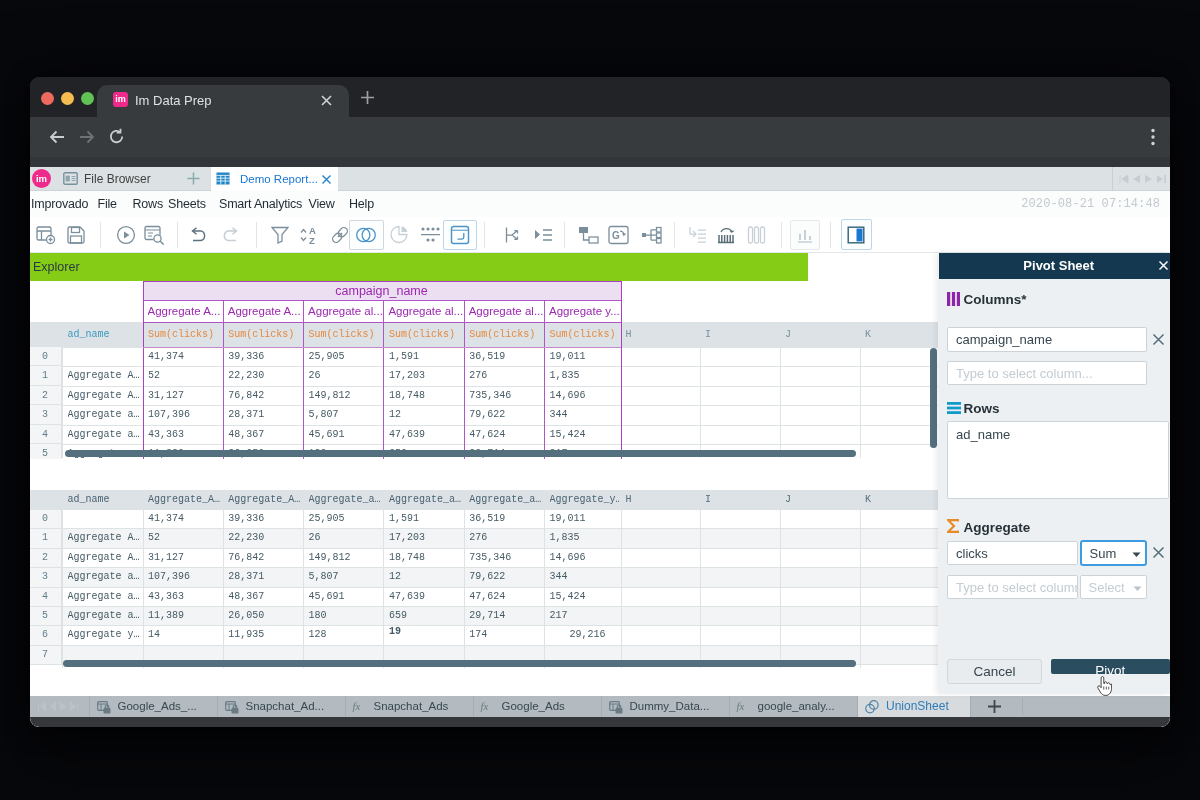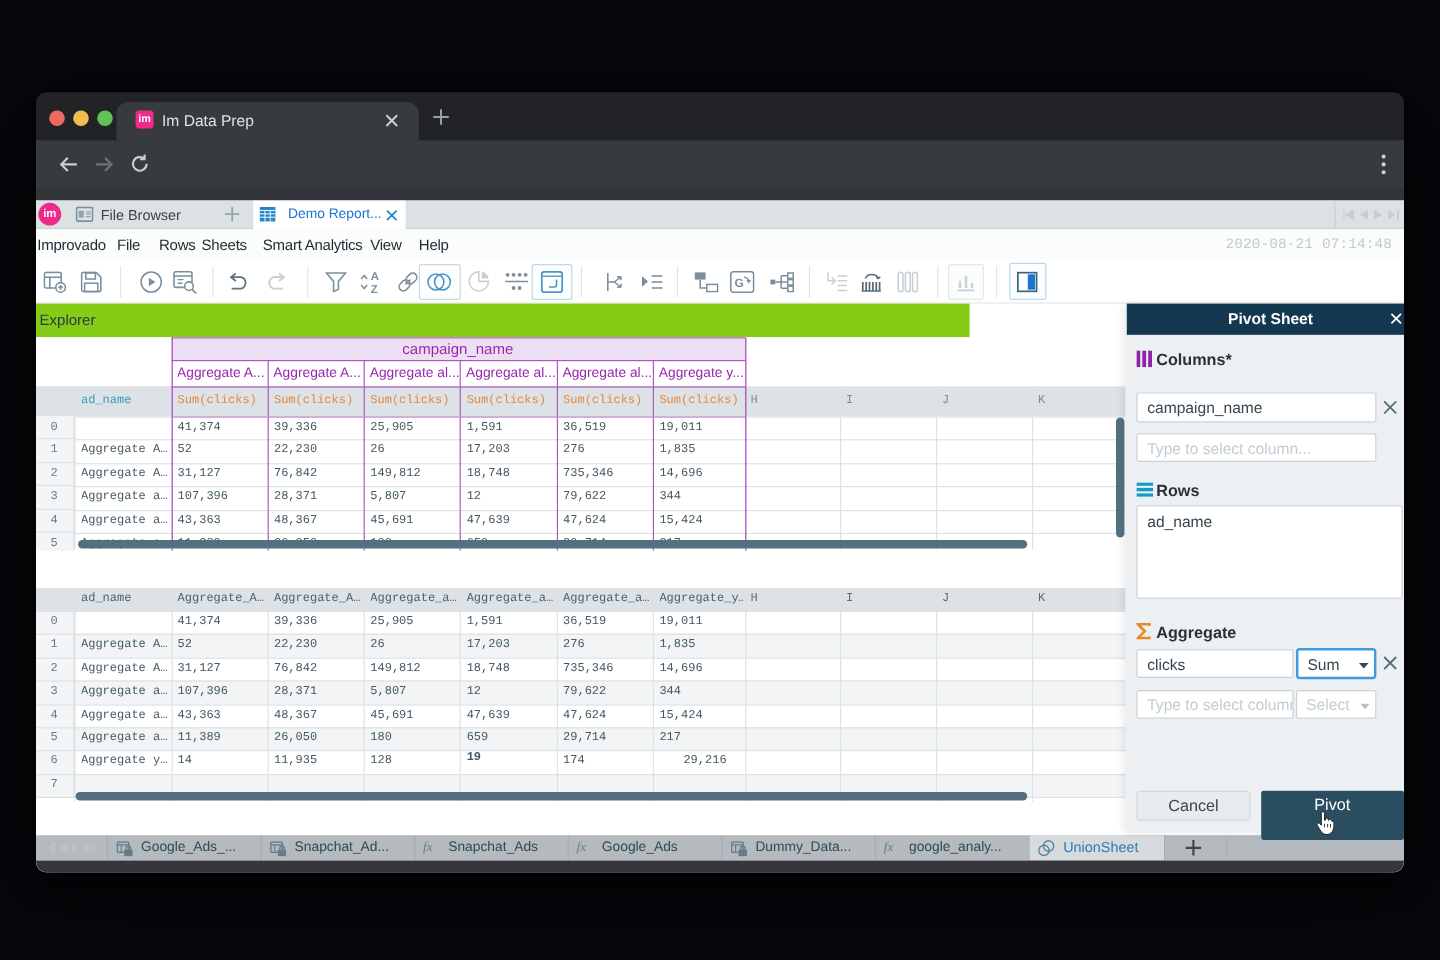--- a/index.html
+++ b/index.html
@@ -544,19 +544,19 @@
             <path d="M0.5 0.5 L4.5 5 L8.5 0.5 Z" fill="#37474f"></path>
           </svg></div>
 <svg class="abs" style="left:213px;top:293px;" width="13" height="13" viewBox="0 0 13 13">
           <path d="M1.5 1.5 L11.5 11.5 M11.5 1.5 L1.5 11.5" stroke="#546e7a" stroke-width="1.5"></path>
         </svg>
 <div class="pinput ph" style="left:8.5px;top:321.5px;width:131px;height:24.5px;">Type to select column...</div>
 <div class="pinput ph" style="left:141px;top:321.5px;width:67px;height:24.5px;">Select<svg class="abs" style="right:4px;top:10px;" width="9" height="6" viewBox="0 0 9 6">
             <path d="M0.5 0.5 L4.5 5 L8.5 0.5 Z" fill="#b9c2c8"></path>
           </svg></div>
 <div class="abs" style="left:8.5px;top:406px;width:95px;height:24.5px;background:#e9ecee;border:1px solid #d3d7d9;border-radius:3px;text-align:center;line-height:23px;font-size:13.5px;color:#37474f;">Cancel</div>
-<div class="abs" style="left:112px;top:406px;width:119.5px;height:41px;background:#2b4d60;border-radius:2px;text-align:center;line-height:24.5px;font-size:13.5px;color:#fff;">Pivot</div>
+<div class="abs" style="left:112px;top:406px;width:119.5px;height:15px;background:#2b4d60;border-radius:2px;text-align:center;line-height:24.5px;font-size:13.5px;color:#fff;">Pivot</div>
 </div>
 </div>
 </div>
 <svg class="abs" style="left:1097px;top:676px;z-index:50;" width="15" height="20" viewBox="0 0 19 25">
 <path d="M5.2 2.2 C5.2 1.2 6 0.5 6.9 0.5 C7.8 0.5 8.6 1.3 8.6 2.2 L8.6 9.3 L9.5 9.4 L9.5 8.5 C9.5 7.7 10.2 7.1 11 7.1 C11.7 7.1 12.3 7.6 12.4 8.3 L12.5 9.2 L13.3 9.4 C13.5 8.8 14.1 8.4 14.7 8.4 C15.5 8.4 16.1 9 16.2 9.7 L16.3 10.5 L17 10.8 C17.2 10.4 17.7 10.1 18.2 10.1 L18.5 10.15 L18.5 15.2 C18.5 19.8 15.7 24.5 11.2 24.5 C7.4 24.5 5.9 23 3.8 19.5 L1 14.8 C0.6 14.1 0.8 13.2 1.4 12.7 C2.2 12.1 3.2 12.3 3.9 13.1 L5.2 14.7 Z" fill="#fff" stroke="#1a1a1a" stroke-width="1"></path>
 <path d="M8.6 13 L8.6 17 M11.8 13.2 L11.8 17 M14.9 13.4 L14.9 17" stroke="#1a1a1a" stroke-width="0.9" fill="none"></path>
   </svg>
 </body></html>

